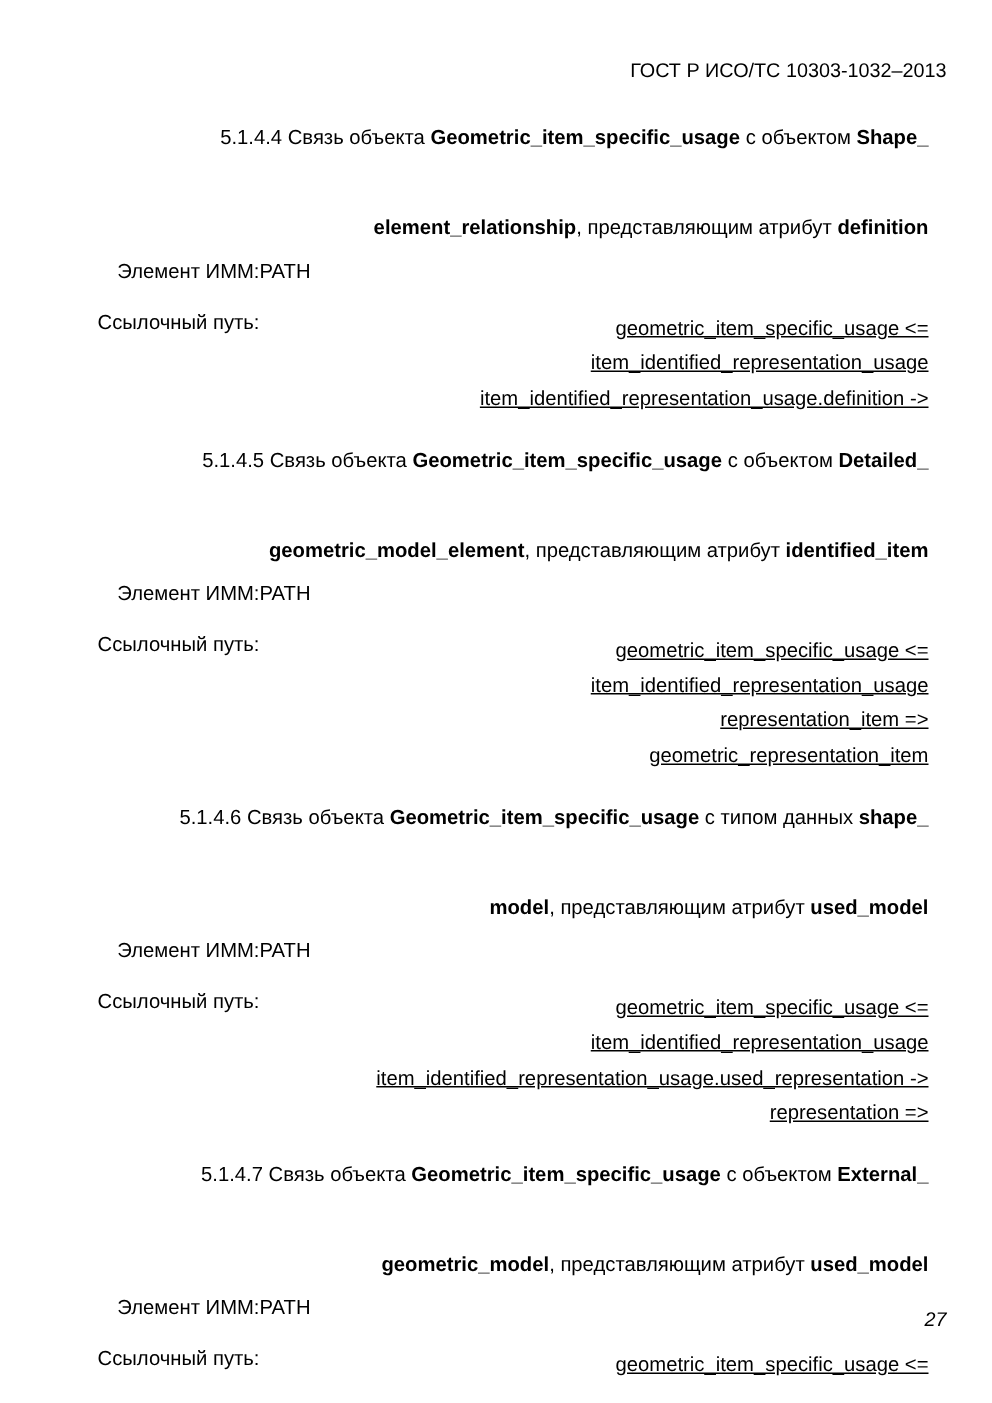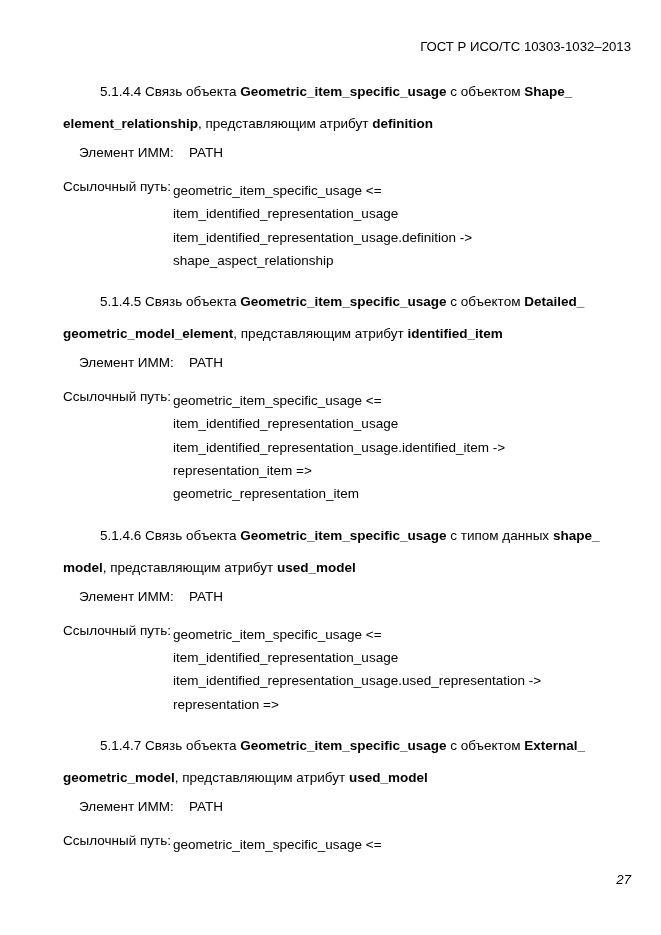--- a/index.html
+++ b/index.html
@@ -21,34 +21,34 @@
     line-height: 15px;
     white-space: nowrap;
     text-align: right;
   }
   .content {
     position: absolute;
     left: 63px;
     top: 76px;
     width: 556px;
   }
-  .section { margin: 0 0 14px 0; }
+  .section { margin: 0 0 14px 0; text-align: right; }
   .heading { line-height: 32px; margin: 0 0 1px 0; }
   .heading .line1 { text-indent: 37px; white-space: nowrap; }
-  .heading .line2 { white-space: nowrap; }
+  .heading .line2 { white-space: nowrap; margin-top: 28px; }
   .b { font-weight: bold; }
   .imm-row {
     display: flex;
     line-height: 23px;
-    margin: 0 0 5px 16px;
+    margin: 0 0 5px 0;
   }
   .label-col { flex: 0 0 110px; width: 110px; }
   .path-row { display: flex; margin-top: 15px; }
   .path-lines { flex: 1 1 auto; }
-  .path-line { line-height: 23.3px; white-space: nowrap; }
+  .path-line { line-height: 23.3px; white-space: nowrap; text-decoration: underline; }
   .page-number {
     position: absolute;
     top: 872px;
     right: 30px;
     font-size: 13.2px;
     line-height: 15px;
     font-style: italic;
   }
 </style>
 </head>
@@ -67,40 +67,38 @@
     <div class="imm-row">
       <span class="label-col">Элемент ИММ:</span>
       <span>PATH</span>
     </div>
     <div class="path-row">
       <span class="label-col">Ссылочный путь:</span>
       <div class="path-lines">
             <div class="path-line">geometric_item_specific_usage &lt;=</div>
             <div class="path-line">item_identified_representation_usage</div>
             <div class="path-line">item_identified_representation_usage.definition -&gt;</div>
-            <div class="path-line">shape_aspect_relationship</div>
           </div>
     </div>
   </div>
 
   <div class="section">
     <div class="heading">
       <div class="line1"><span>5.1.4.5 Связь объекта </span><span class="b">Geometric_item_specific_usage</span><span> с объектом </span><span class="b">Detailed_</span></div>
       <div class="line2"><span class="b">geometric_model_element</span><span>, представляющим атрибут </span><span class="b">identified_item</span></div>
     </div>
     <div class="imm-row">
       <span class="label-col">Элемент ИММ:</span>
       <span>PATH</span>
     </div>
     <div class="path-row">
       <span class="label-col">Ссылочный путь:</span>
       <div class="path-lines">
             <div class="path-line">geometric_item_specific_usage &lt;=</div>
             <div class="path-line">item_identified_representation_usage</div>
-            <div class="path-line">item_identified_representation_usage.identified_item -&gt;</div>
             <div class="path-line">representation_item =&gt;</div>
             <div class="path-line">geometric_representation_item</div>
           </div>
     </div>
   </div>
 
   <div class="section">
     <div class="heading">
       <div class="line1"><span>5.1.4.6 Связь объекта </span><span class="b">Geometric_item_specific_usage</span><span> с типом данных </span><span class="b">shape_</span></div>
       <div class="line2"><span class="b">model</span><span>, представляющим атрибут </span><span class="b">used_model</span></div>

